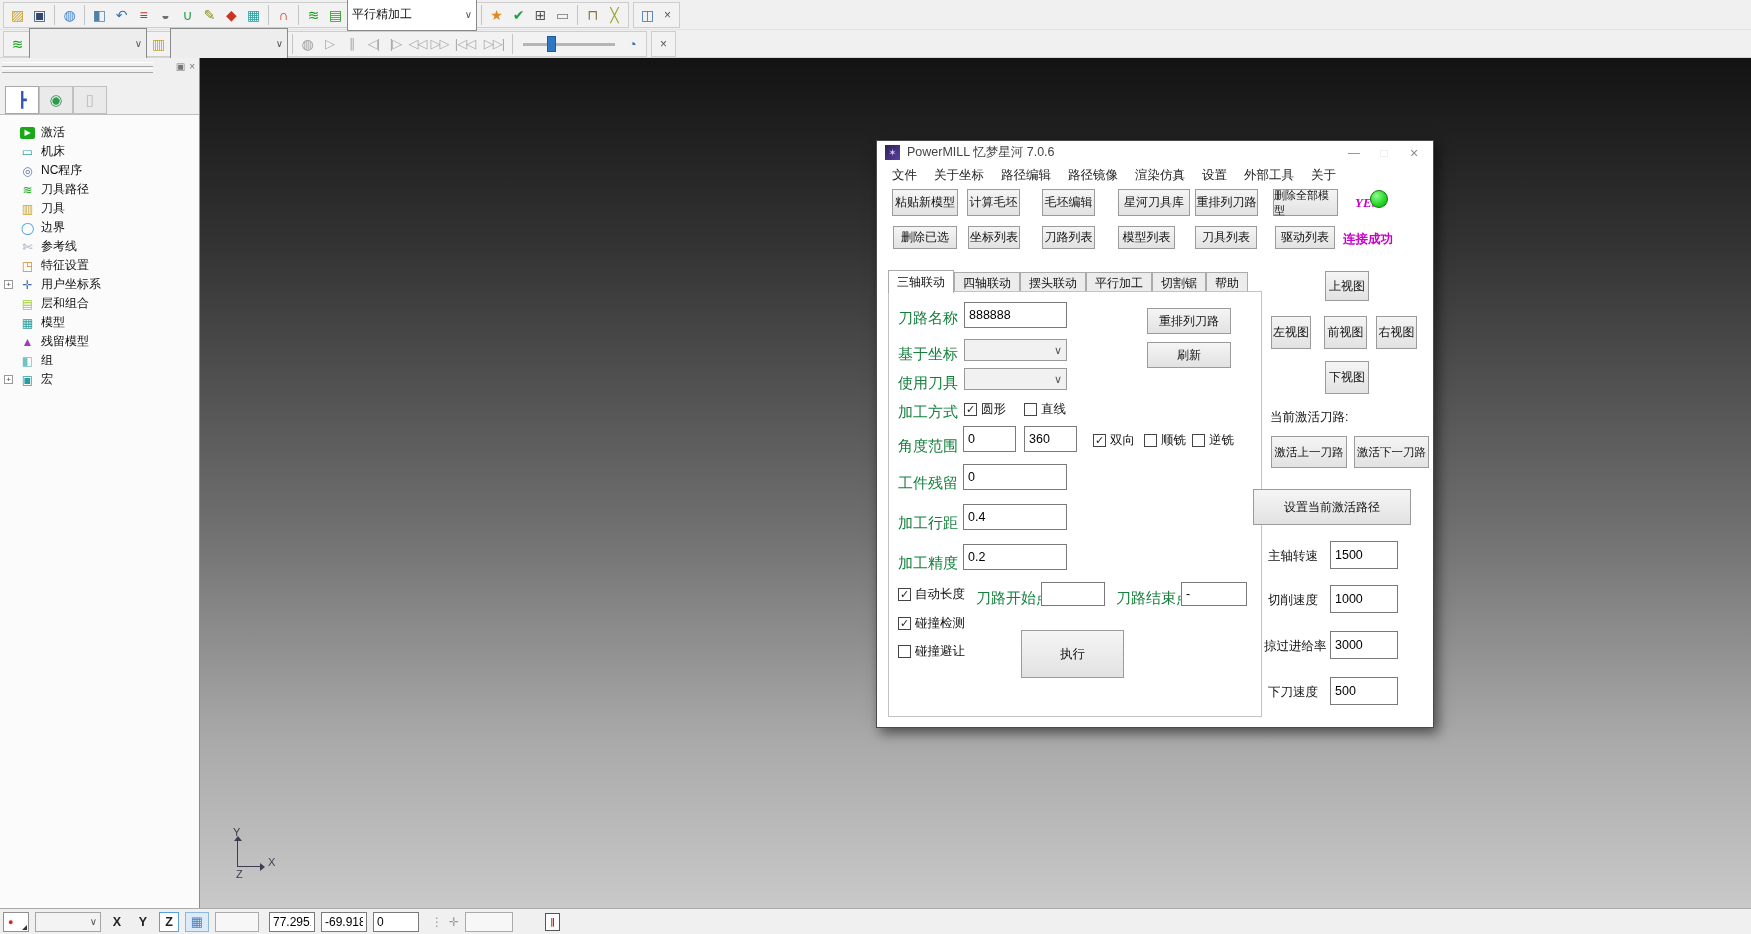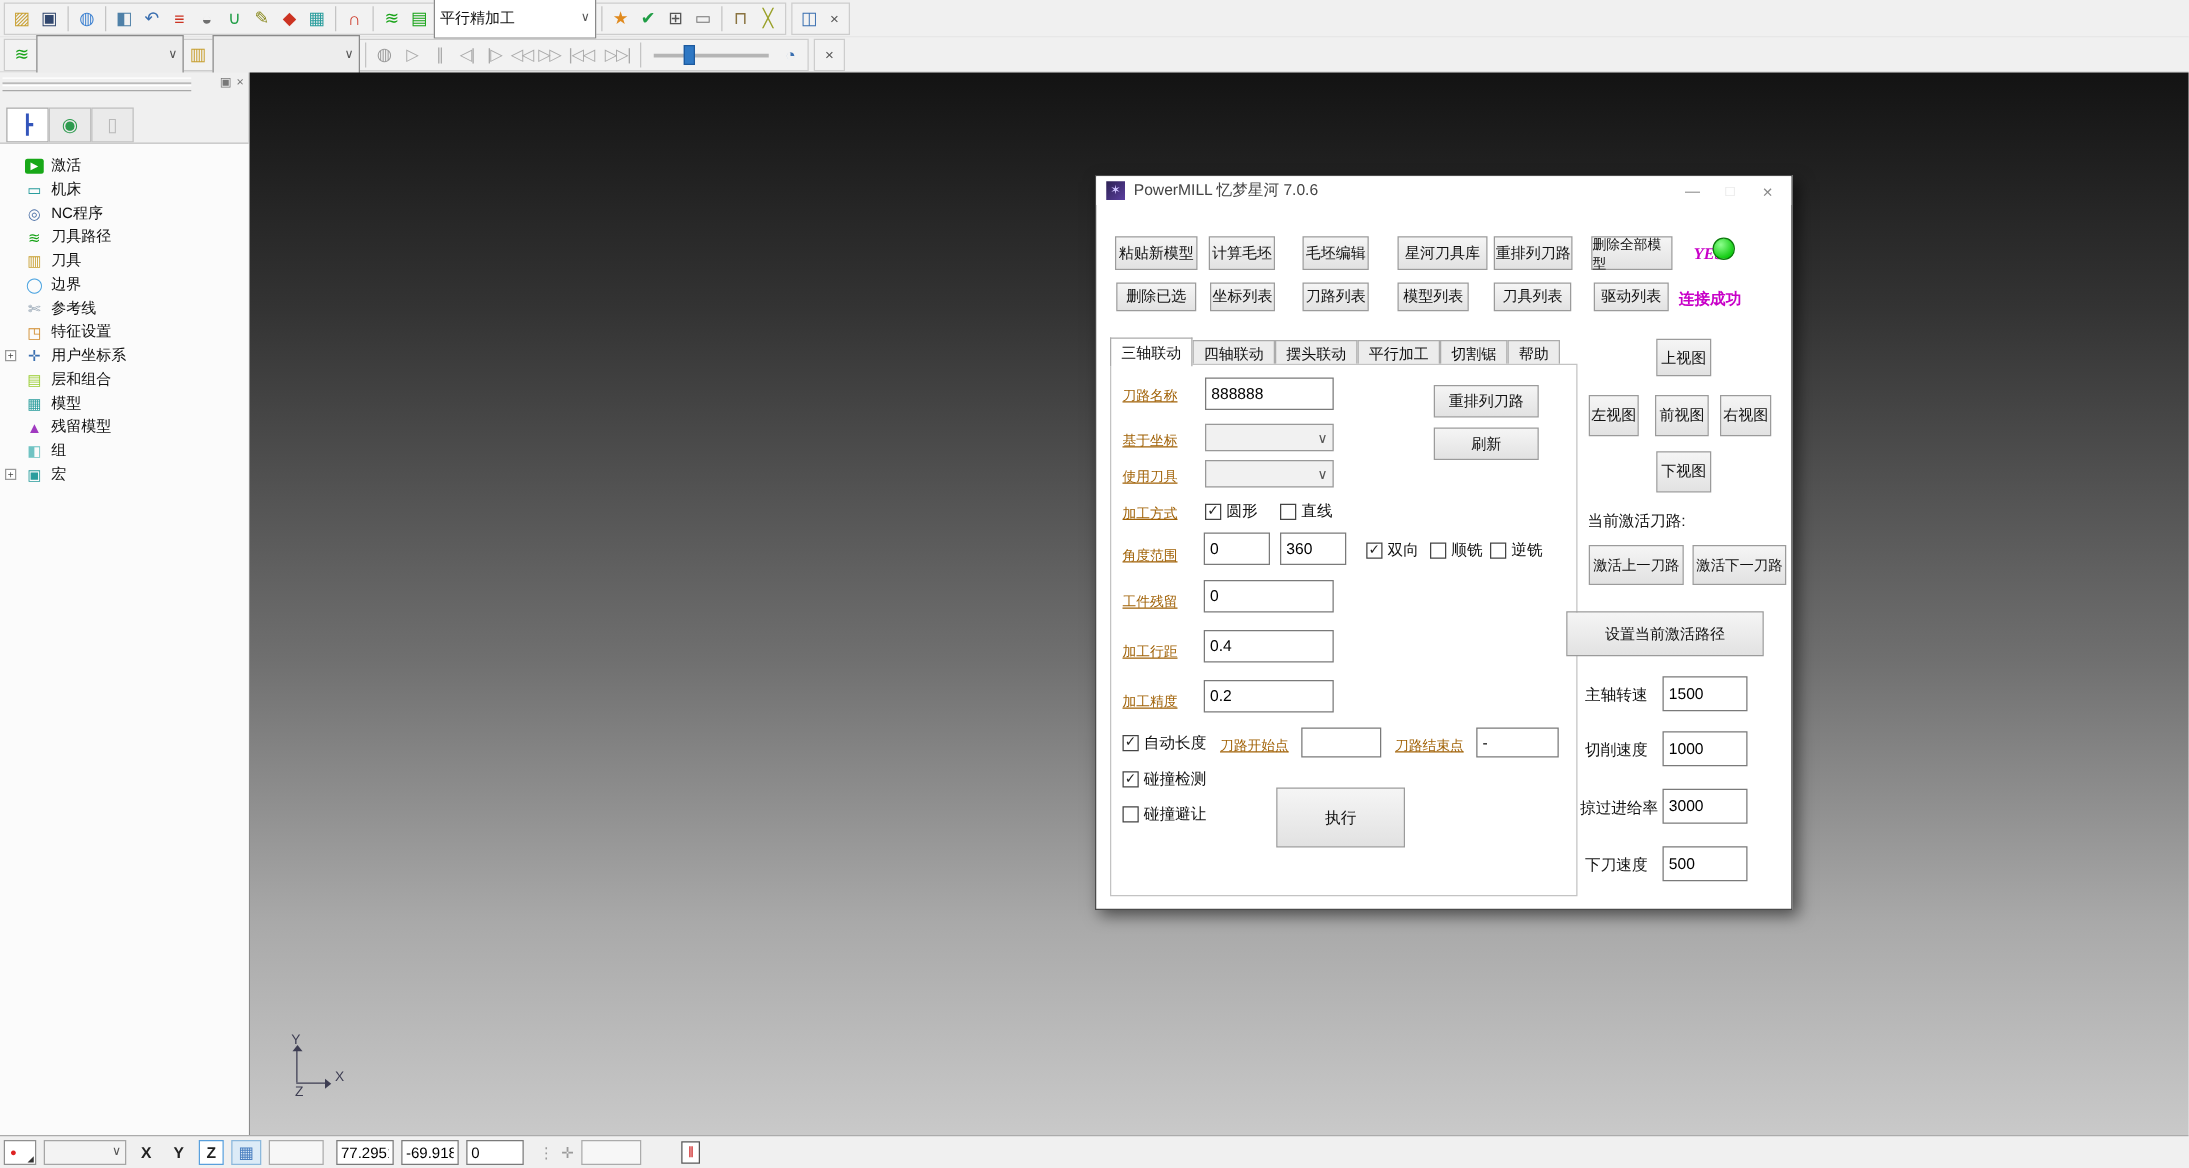--- a/index.html
+++ b/index.html
@@ -65,21 +65,21 @@
   .dmenu span { cursor:default; }
   .wbtn { position:absolute; display:flex; align-items:center; justify-content:center; background:linear-gradient(#f5f5f5,#e2e2e2); border:1px solid #9b9b9b; font-size:12px; color:#111; cursor:default; }
   .magenta { color:#c800c8; font-weight:bold; }
   .yes { position:absolute; left:478px; top:54px; font-family:"Liberation Serif",serif; font-style:italic; font-size:13px; }
   .led { position:absolute; left:493px; top:49px; width:18px; height:18px; border-radius:50%; background:radial-gradient(circle at 35% 30%,#8dff8d,#15cc15 70%); border:1px solid #0a7a0a; }
   .connok { position:absolute; left:466px; top:90px; font-size:12.5px;text-align:right; }
   .dtabs { position:absolute; left:11px; top:129px; display:flex; align-items:flex-end; }
   .dtab { height:21px; display:flex; align-items:center; padding:0 8px; border:1px solid #ababab; border-bottom:none; background:#ececec; font-size:12px; cursor:default; }
   .dtab.active { background:#fff; height:23px; position:relative; z-index:2; }
   .dpanel { position:absolute; left:11px; top:150px; width:374px; height:426px; border:1px solid #c3c3c3; background:#fff; }
-  .flabel { position:absolute; font-size:11px; color:#a16207; white-space:nowrap;text-decoration:underline; }
+  .flabel { position:absolute; font-size:15px; color:#15803d; white-space:nowrap; }
   .tin { position:absolute; border:1px solid #7a7a7a; background:#fff; font-family:inherit; font-size:12.5px; padding:0 4px; outline:none; }
   .fcombo { position:absolute; height:22px; background:#f1f1f1; border:1px solid #999; display:flex; align-items:center; justify-content:flex-end; padding-right:4px; }
   .fcombo .chev { color:#555; font-size:11px; }
   .cb { position:absolute; display:flex; align-items:center; gap:4px; font-size:12.5px; cursor:default; }
   .cbbox { width:13px; height:13px; border:1px solid #444; background:#fff; font-size:11px; line-height:11px; text-align:center; color:#222; }
   .rlabel { position:absolute; font-size:12.5px; white-space:nowrap; }
 
   
   .sb { height:26px; display:flex; align-items:center; background:#f0f0f0; border-top:1px solid #ababab; padding-left:3px; gap:6px; }
   .sb-recent { position:relative; width:26px; height:20px; background:#fff; border:1px solid #909090; }
@@ -266,20 +266,30 @@
     </div>
 
     <div class="dialog">
       <div class="dtitle">
         <span class="dicon">✶</span>
         <span class="dtext">PowerMILL 忆梦星河  7.0.6</span>
         <span class="winbtn min">—</span>
         <span class="winbtn max">□</span>
         <span class="winbtn cls">×</span>
       </div>
+      <div class="dmenu">
+        <span>文件</span>
+        <span>关于坐标</span>
+        <span>路径编辑</span>
+        <span>路径镜像</span>
+        <span>渲染仿真</span>
+        <span>设置</span>
+        <span>外部工具</span>
+        <span>关于</span>
+      </div>
 
       <div class="wbtn" style="left:15px;top:48px;width:66px;height:27px">粘贴新模型</div>
       <div class="wbtn" style="left:90px;top:48px;width:53px;height:27px">计算毛坯</div>
       <div class="wbtn" style="left:165px;top:48px;width:53px;height:27px">毛坯编辑</div>
       <div class="wbtn" style="left:241px;top:48px;width:72px;height:27px">星河刀具库</div>
       <div class="wbtn" style="left:318px;top:48px;width:63px;height:27px">重排列刀路</div>
       <div class="wbtn" style="left:396px;top:48px;width:65px;height:27px;font-size:11px">删除全部模型</div>
       <span class="yes magenta">YES</span>
       <span class="led"></span>
 

